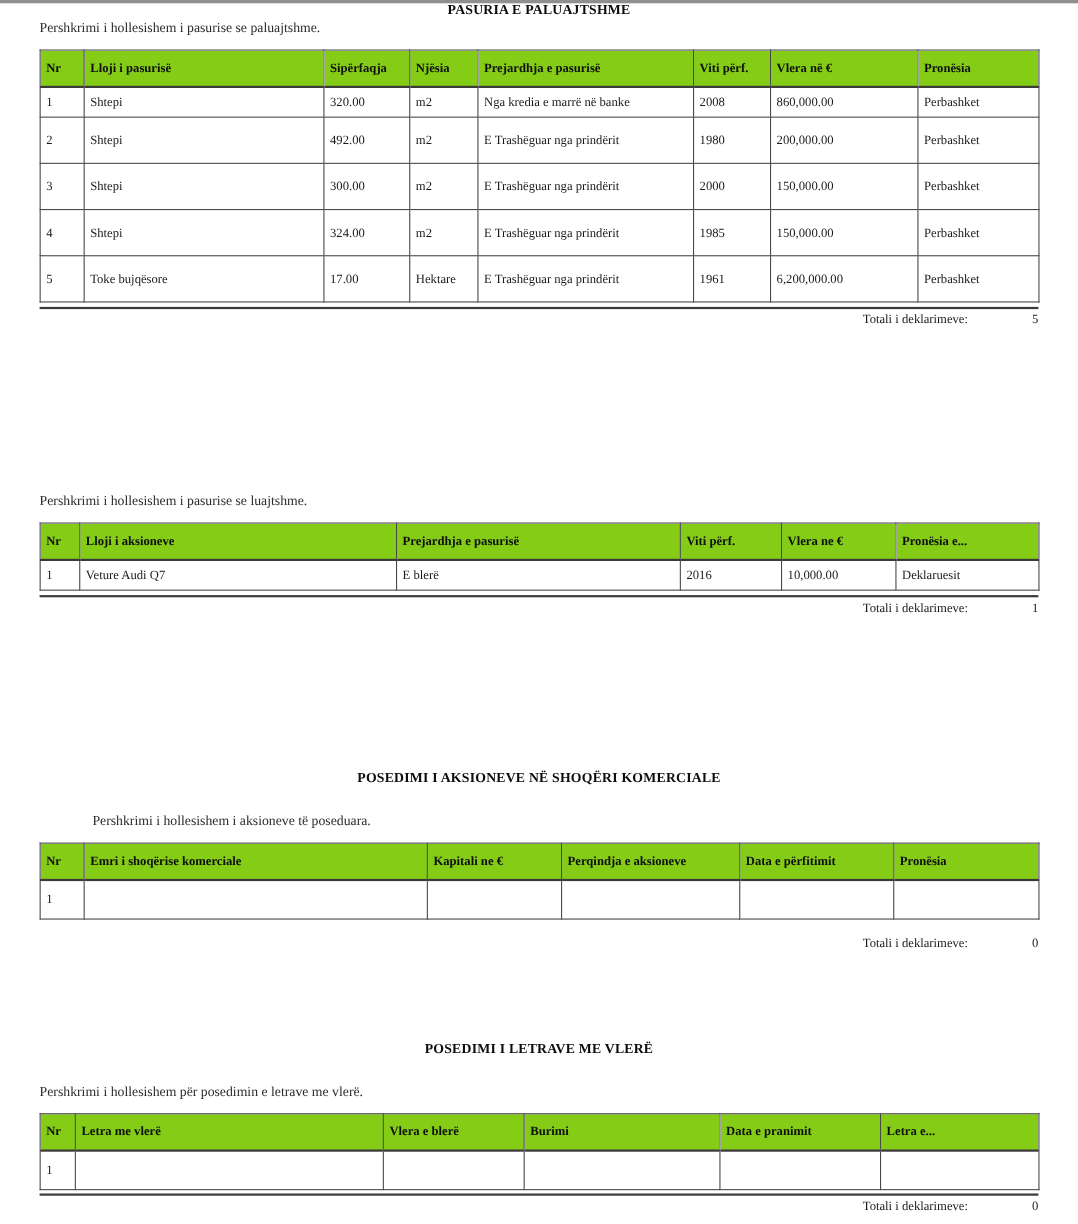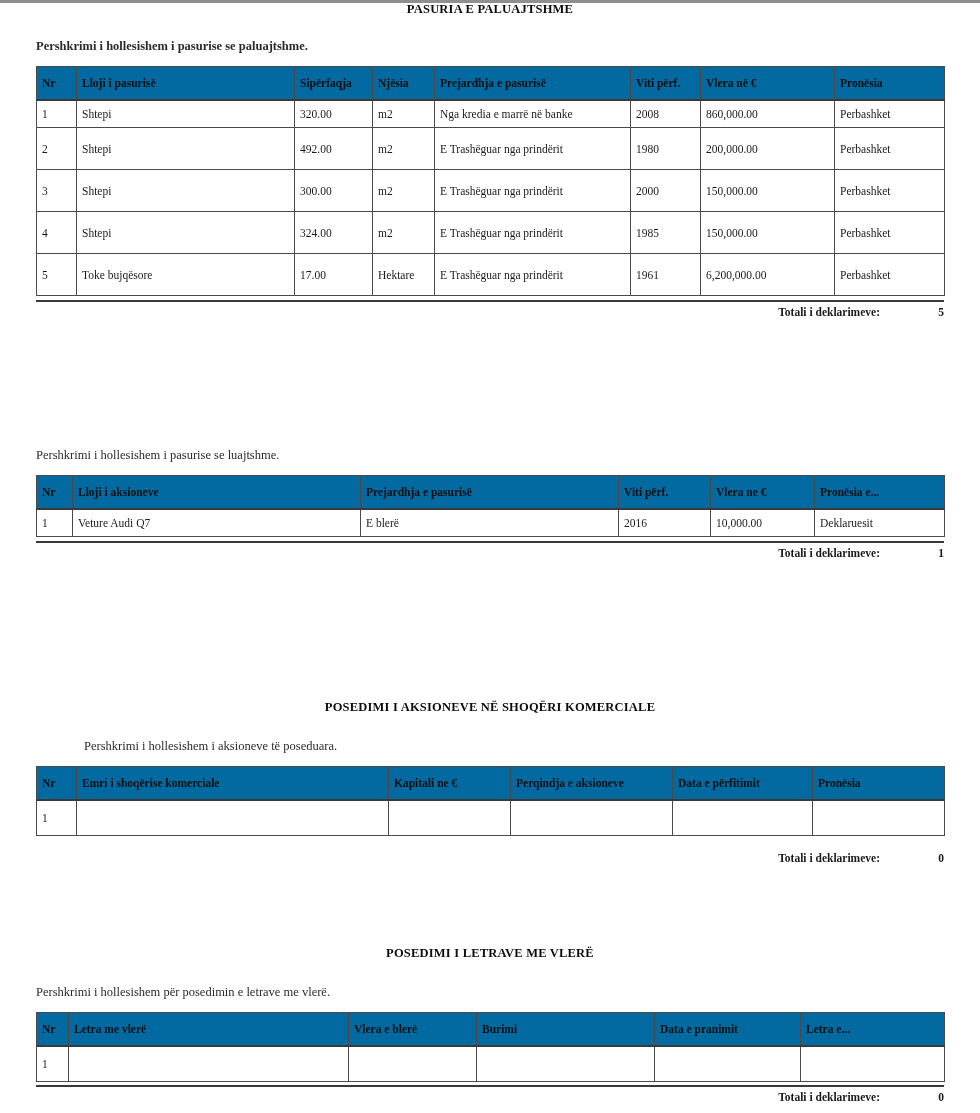--- a/index.html
+++ b/index.html
@@ -64,21 +64,21 @@
   table.decl td {
     border: 1px solid #4a4a4a;
     padding: 3px 5px;
     vertical-align: middle;
     text-align: left;
     overflow: hidden;
     white-space: nowrap;
     text-overflow: ellipsis;
   }
   table.decl thead th {
-    background: #0369a1;
+    background: #84cc16;
     font-weight: bold;
     font-size: 11.5px;
     height: 26px;
     border-bottom: 2px solid #3a3a3a;
     color: #0f0f0f;
   }
   table.decl tbody td {
     background: #ffffff;
     color: #1a1a1a;
   }
@@ -94,21 +94,21 @@
     width: 908px;
     margin: 0 0 0 36px;
     border-top: 2px solid #3a3a3a;
     height: 0;
   }
 
   .total-line {
     width: 908px;
     margin: 4px 0 0 36px;
     font-size: 11.5px;
-    font-weight: bold;
+    font-weight: normal;
     color: #1a1a1a;
     display: flex;
     justify-content: flex-end;
     align-items: baseline;
   }
   .total-label { padding-right: 30px; }
   .total-value { min-width: 34px; text-align: right; }
 
   
   .scan-top-band {
@@ -119,21 +119,21 @@
   }
 </style>
 </head>
 <body>
 
 <div class="page">
   <div class="scan-top-band"></div>
 
   <div class="section" style="top:2px;">
     <div class="section-title">PASURIA E PALUAJTSHME</div>
-    <div class="section-desc" style="margin-top:21px;font-weight:bold;">Pershkrimi i hollesishem i pasurise se paluajtshme.</div>
+    <div class="section-desc" style="">Pershkrimi i hollesishem i pasurise se paluajtshme.</div>
 
     <div class="tbl-wrap" style="margin-top:12px;">
       <table class="decl">
         <colgroup>
           <col style="width:40px">
           <col style="width:218px">
           <col style="width:78px">
           <col style="width:62px">
           <col style="width:196px">
           <col style="width:70px">

